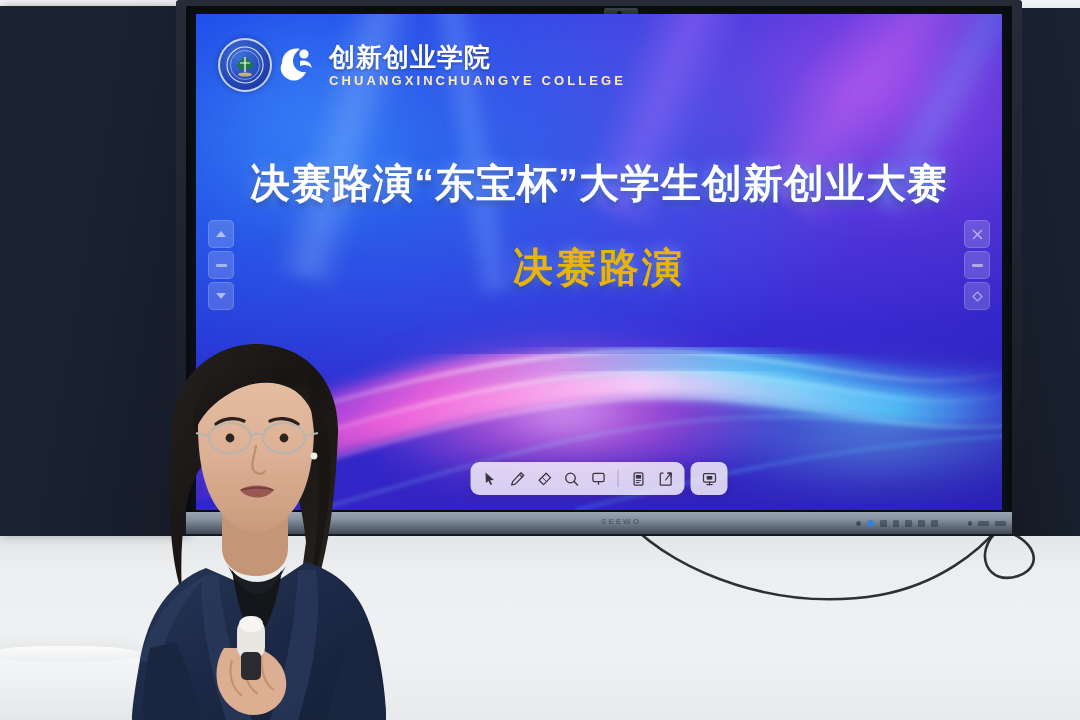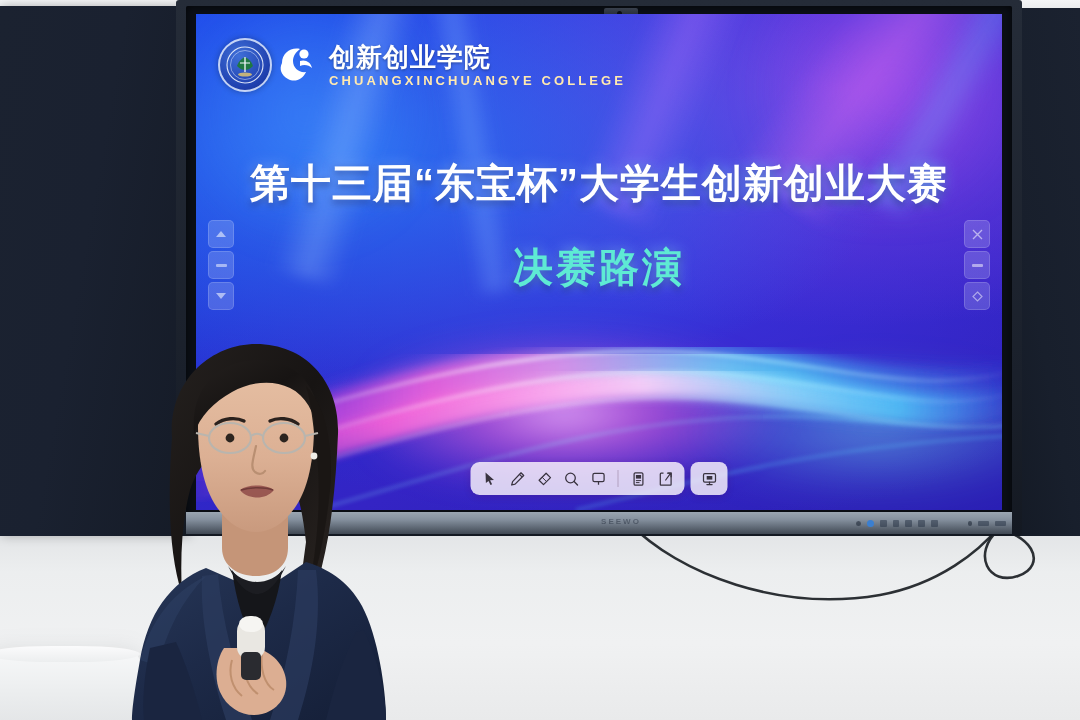--- a/index.html
+++ b/index.html
@@ -174,21 +174,21 @@
   }
 
   .title-main {
     position:absolute; left:0; top:142px; width:806px; text-align:center;
     font-size:40px; font-weight:bold; color:#ffffff; letter-spacing:1px;
     text-shadow:0 0 14px rgba(120,170,255,.9), 0 3px 7px rgba(10,20,90,.65);
     white-space:nowrap;
   }
   .title-sub {
     position:absolute; left:0; top:226px; width:806px; text-align:center;
-    font-size:40px; font-weight:bold; color:#5eead4; letter-spacing:3px;
+    font-size:40px; font-weight:bold; color:#eab308; letter-spacing:3px;
     text-shadow:0 0 14px rgba(120,170,255,.9), 0 3px 7px rgba(10,20,90,.65);
   }
   .title-date {
     position:absolute; left:0; top:340px; width:806px; text-align:center;
     font-size:24px; font-weight:bold; color:#ffffff; letter-spacing:.5px;
     text-shadow:0 2px 6px rgba(10,20,90,.6);
   }
 
   
   .side-panel {
@@ -341,21 +341,21 @@
             <path d="M24 18 C29 16, 35 19, 36 25 C33 22, 28 21, 24 23 Z" fill="#ffffff"></path>
           </svg>
         </div>
         <div class="college-text">
           <span class="college-cn">创新创业学院</span>
           <span class="college-en">CHUANGXINCHUANGYE COLLEGE</span>
         </div>
       </div>
     </div>
 
-    <div class="title-main">第十三届“东宝杯”大学生创新创业大赛</div>
+    <div class="title-main">决赛路演“东宝杯”大学生创新创业大赛</div>
     <div class="title-sub">决赛路演</div>
 
     <div class="side-panel left">
       <div class="sp-btn">
           <span class="sp-chev sp-up"></span>
         </div>
       <div class="sp-btn">
           <span class="sp-bar"></span>
         </div>
       <div class="sp-btn">

